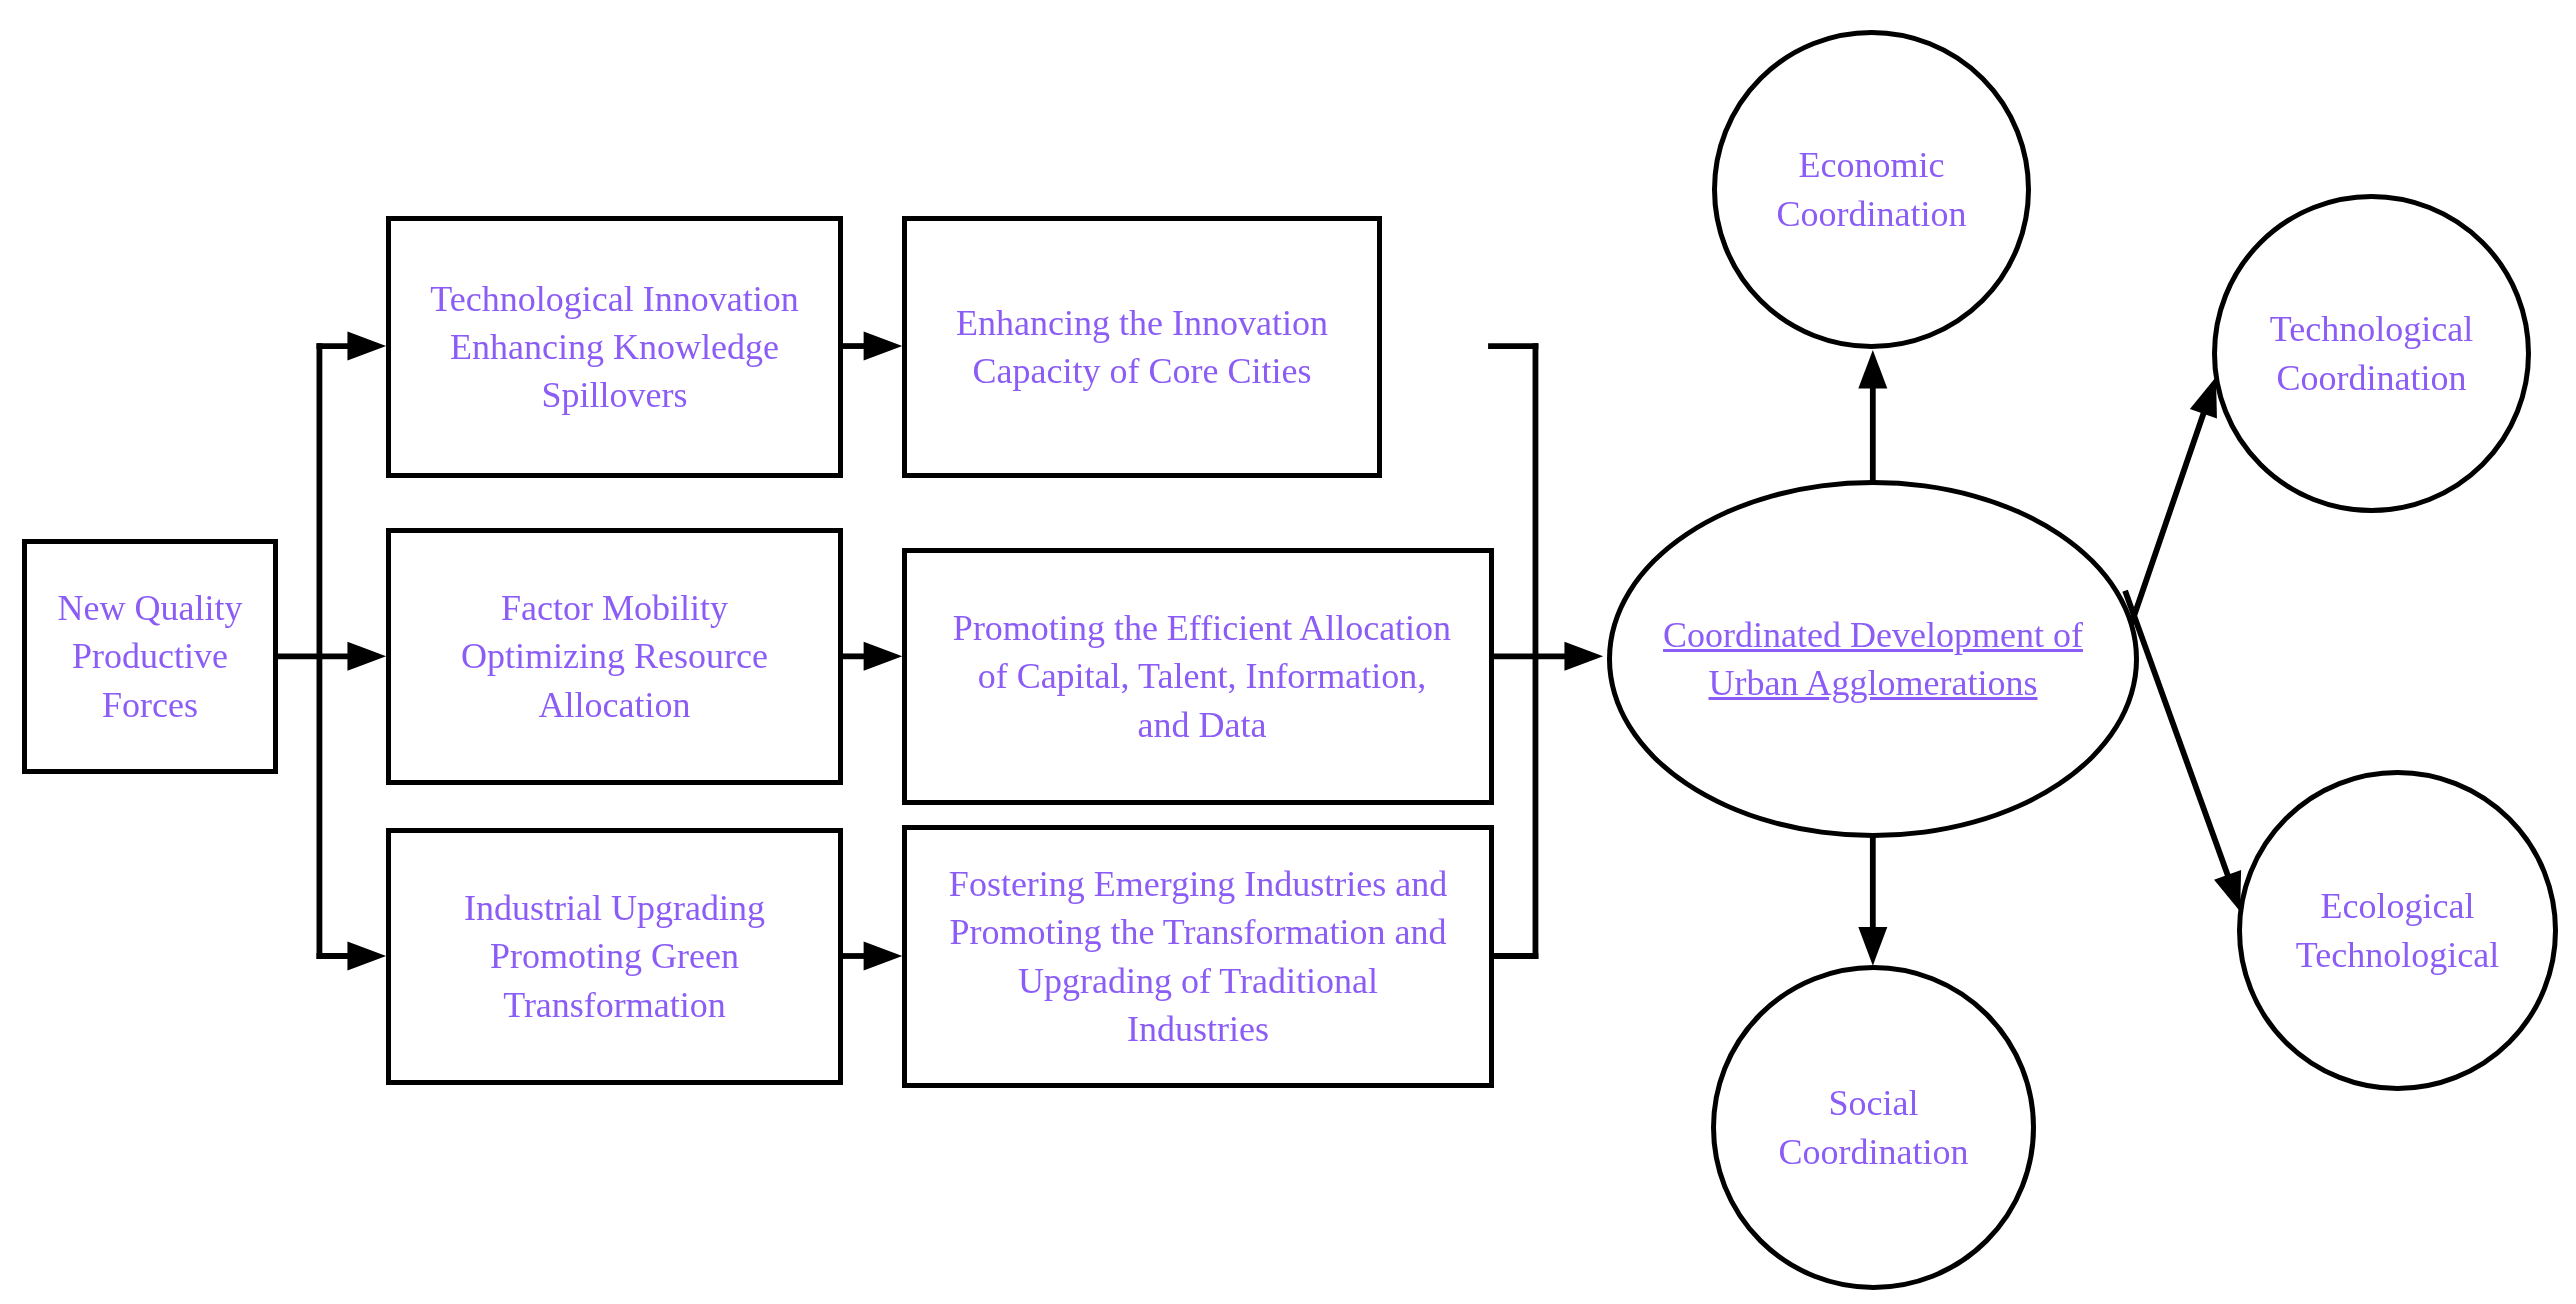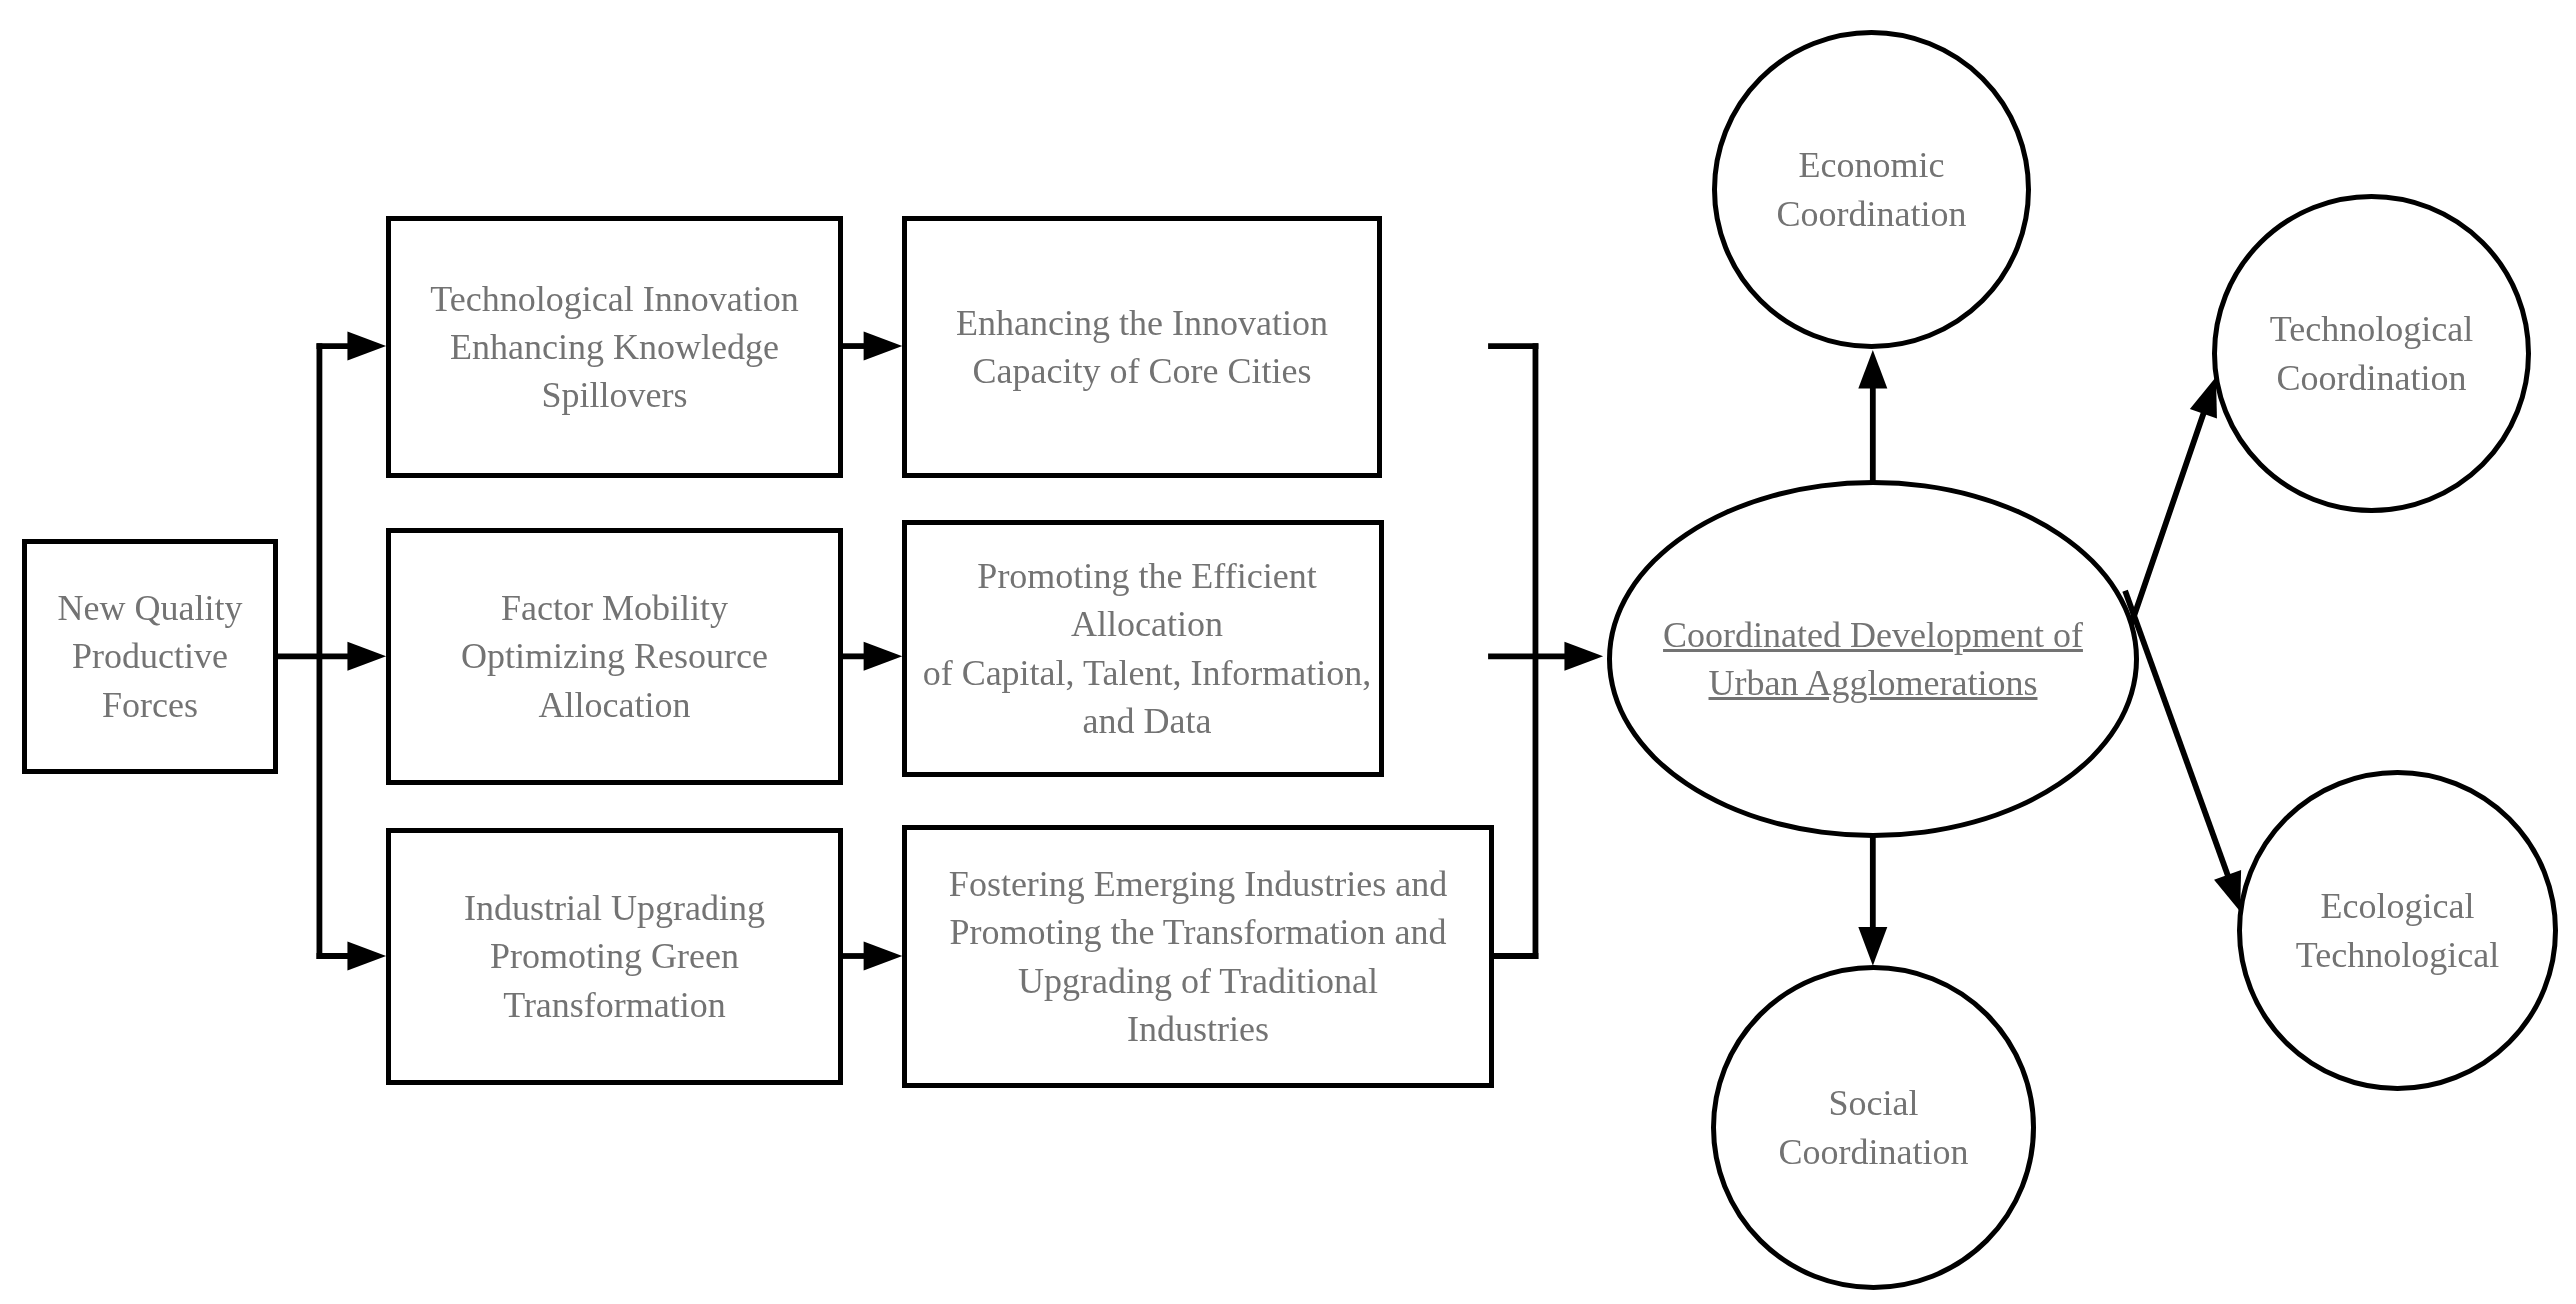--- a/index.html
+++ b/index.html
@@ -1,33 +1,33 @@
 <!DOCTYPE html>
 <html><head>
 <meta charset="utf-8">
 <style>
   html,body { margin:0; padding:0; background:#ffffff; }
   body { width:2576px; height:1304px; font-family:"Liberation Serif","DejaVu Serif",serif; }
   .canvas { position:relative; width:2576px; height:1304px; background:#ffffff; overflow:hidden; }
   svg.connectors { position:absolute; left:0; top:0; }
   .node {
     position:absolute; box-sizing:border-box;
-    background:#ffffff; border:5.8px solid #000000; color:#737373;
+    background:#ffffff; border:5.8px solid #000000; color:#8b5cf6;
     display:flex; align-items:center; justify-content:center;
     text-align:center; font-size:36px; line-height:1.34;
   }
   .node .lbl { white-space:pre-line; display:block; }
   .round { border-radius:50%; }
   
   #n-source  { left:22px;   top:539px; width:256px; height:235px; }
   #n-a1      { left:386px;  top:216px; width:457px; height:262px; }
   #n-a2      { left:386px;  top:528px; width:457px; height:257px; }
   #n-a3      { left:386px;  top:828px; width:457px; height:257px; }
   #n-b1      { left:902px;  top:216px; width:480px; height:262px; }
-  #n-b2      { left:902px;  top:520px; width:482px; height:257px;padding-left:8px; }
+  #n-b2      { left:902px;  top:548px; width:592px; height:257px;padding-left:8px; }
   #n-b3      { left:902px;  top:825px; width:592px; height:263px; }
   
   #n-center  { left:1607px; top:480px;  width:532px; height:358px;text-decoration:underline; }
   #n-econ    { left:1712px; top:30px;   width:319px; height:319px; }
   #n-tech    { left:2212px; top:194px;  width:319px; height:319px; }
   #n-eco     { left:2237px; top:770px;  width:321px; height:321px; }
   #n-social  { left:1711px; top:965px;  width:325px; height:325px; }
   
   #n-center .lbl { max-width:464px; }
   .circle-lbl { max-width:251px; }

